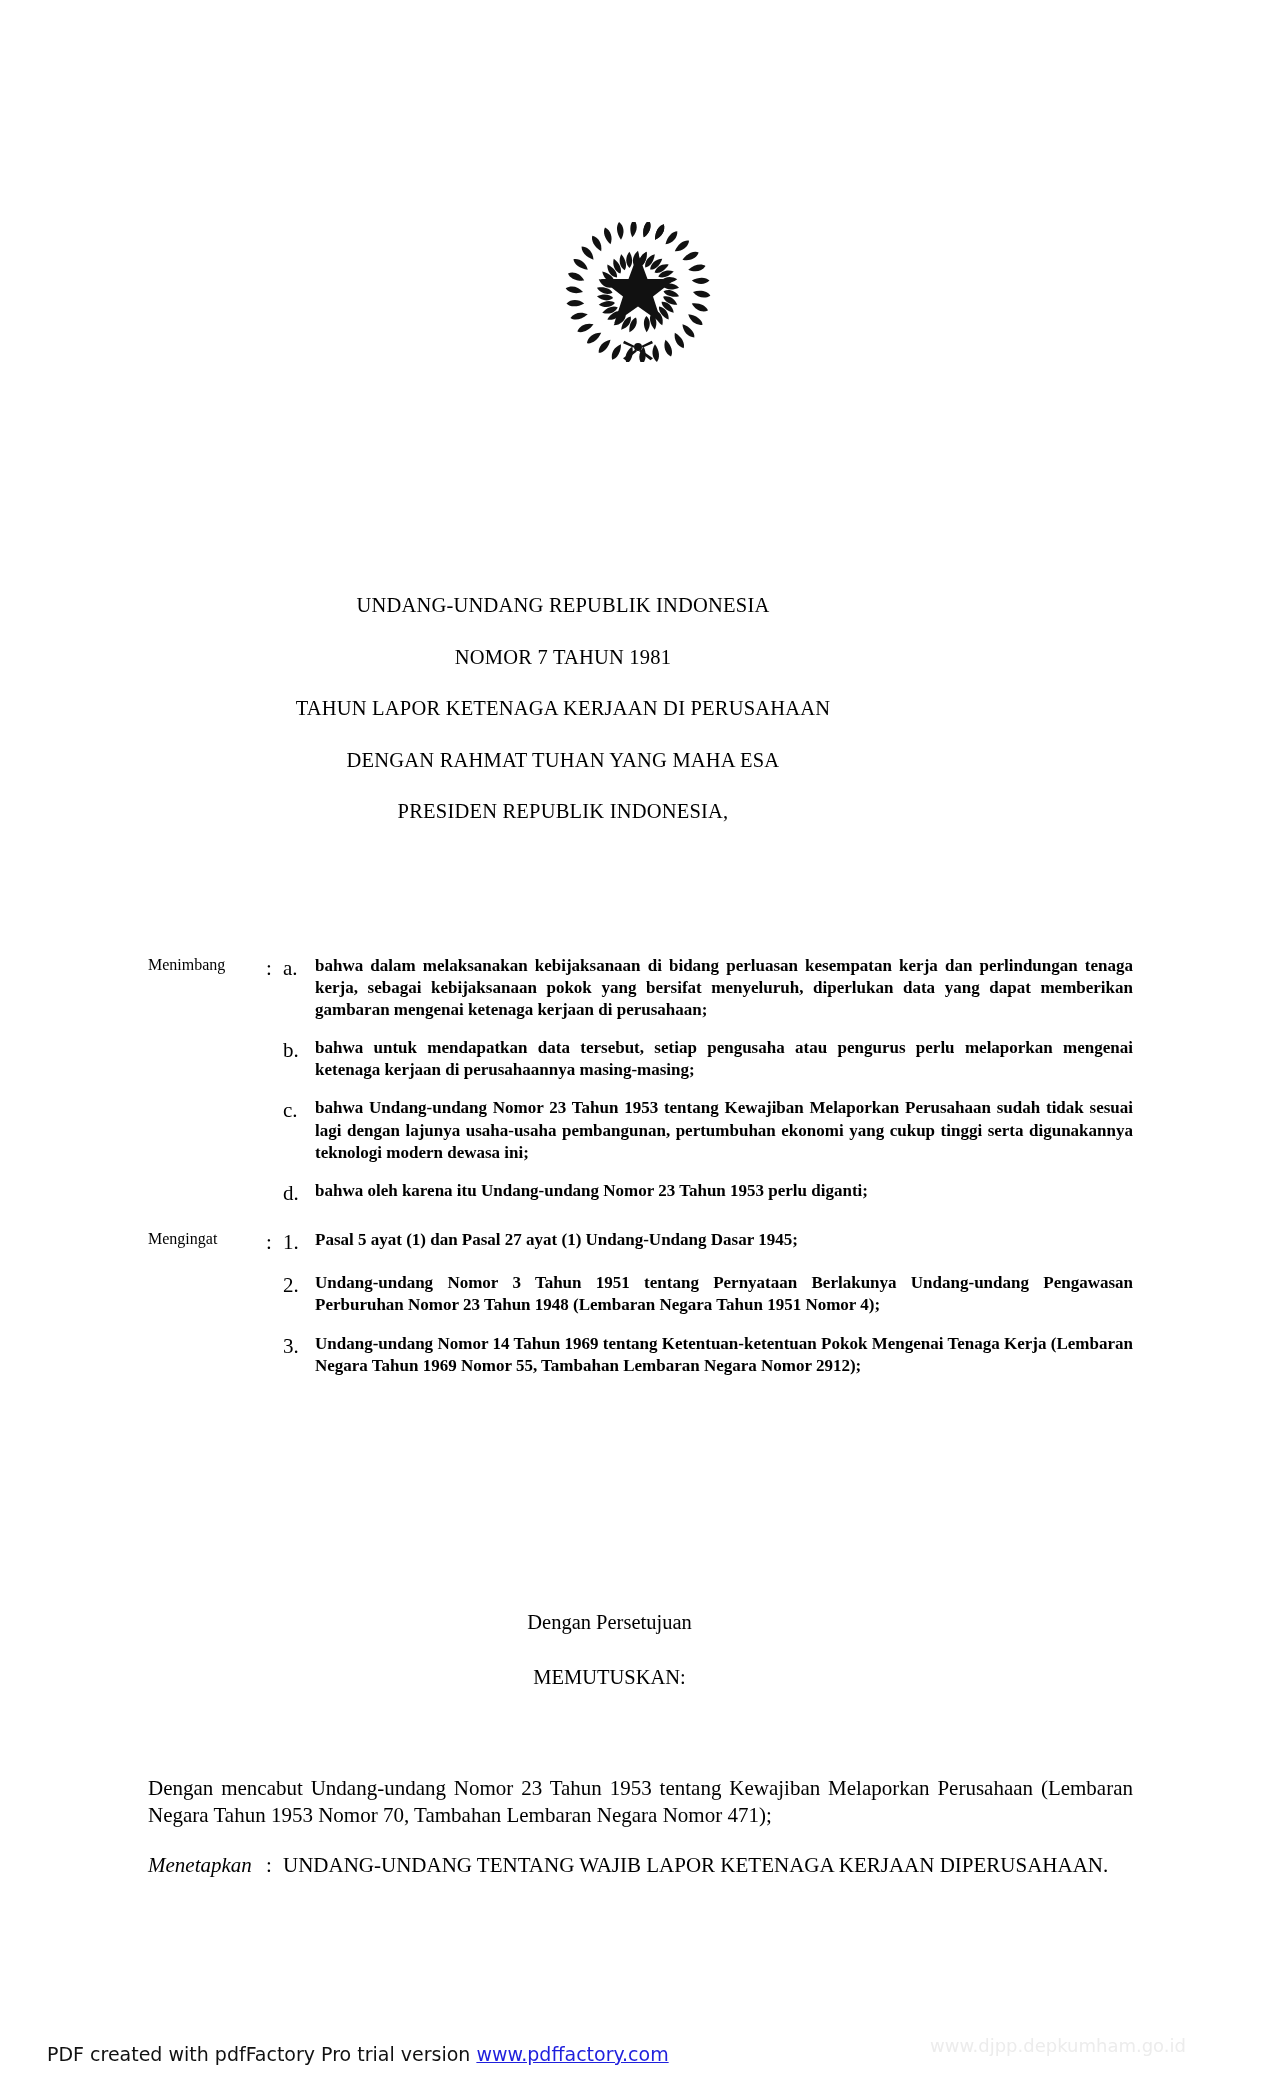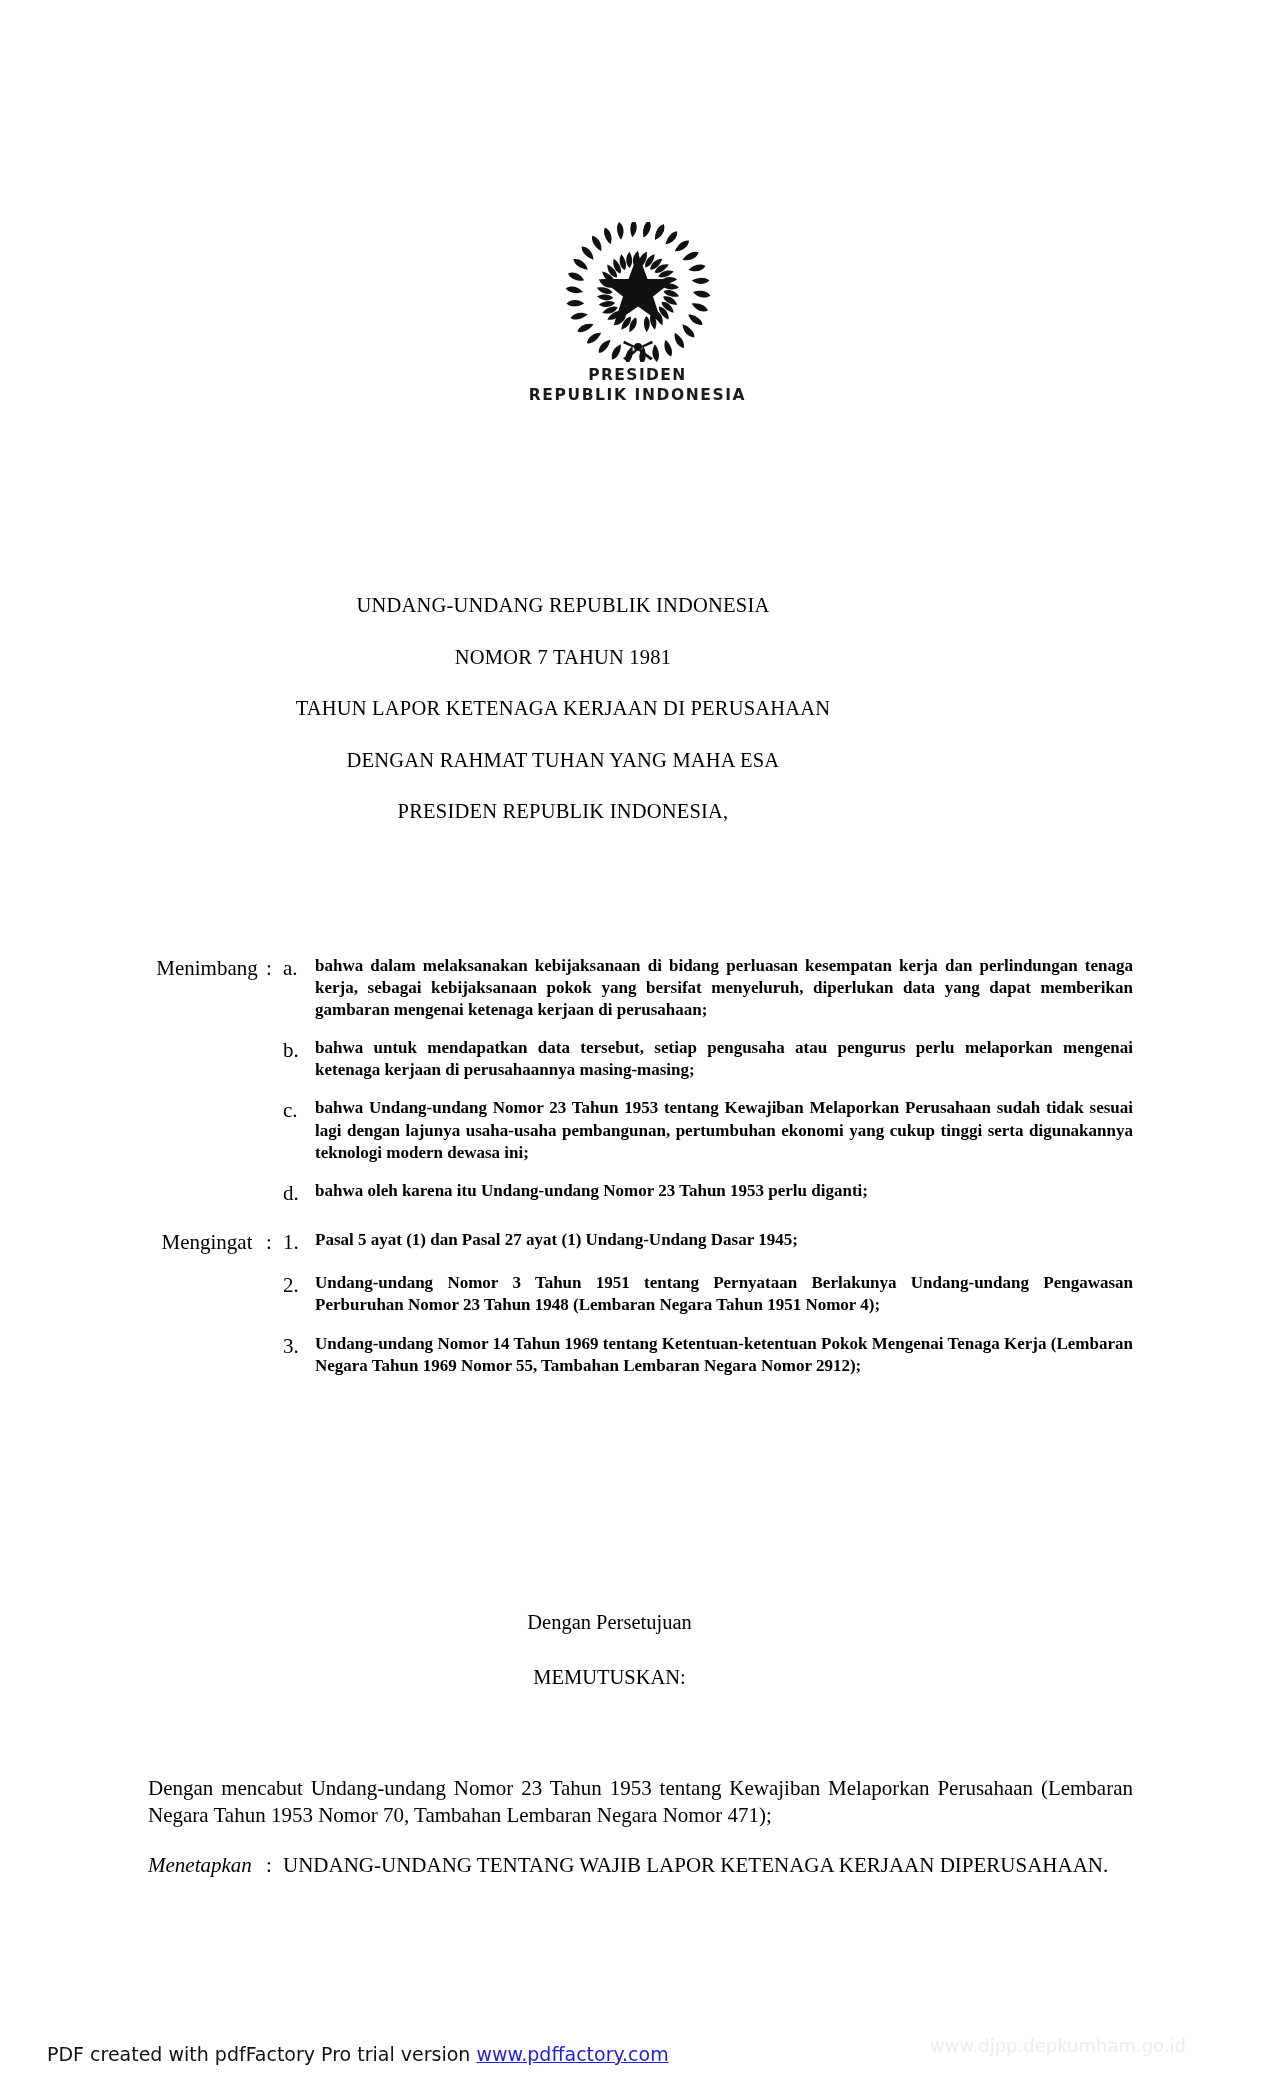--- a/index.html
+++ b/index.html
@@ -67,23 +67,22 @@
     width: 985px;
   }
   .clause {
     display: flex;
     align-items: flex-start;
     margin-bottom: 18px;
   }
   .clause-label {
     width: 118px;
     flex: 0 0 118px;
-    font-size: 21px;
-    line-height: 1.30;
-    text-align: center;
+    font-size: 16px;
+    line-height: 1.30;
   }
   .clause-colon {
     width: 17px;
     flex: 0 0 17px;
     font-size: 21px;
     line-height: 1.30;
   }
   .clause-items {
     flex: 1 1 auto;
   }
@@ -280,24 +279,20 @@
           <circle cx="0" cy="0" r="3.2" fill="#111"></circle>
           <path d="M-2,2 L-12,9 L-10,10.5 L-1,3.5 Z" fill="#111"></path>
           <path d="M2,2 L12,9 L10,10.5 L1,3.5 Z" fill="#111"></path>
           <path d="M-3,-1 L-11,-5 L-12,-3 L-3.5,0.5 Z" fill="#111"></path>
           <path d="M3,-1 L11,-5 L12,-3 L3.5,0.5 Z" fill="#111"></path>
         </g>
 
         <path d="M0,-31 L7.6,-10.5 L30,-10.5 L12,3.5 L19,25 L0,11.5 L-19,25 L-12,3.5 L-30,-10.5 L-7.6,-10.5 Z" fill="#111"></path>
       </g>
     </svg>
-    <div class="emblem-caption">
-      <div>PRESIDEN</div>
-      <div class="l2">REPUBLIK  INDONESIA</div>
-    </div>
   </div>
 
   <div class="titles">
     <div class="tline">UNDANG-UNDANG REPUBLIK INDONESIA</div>
     <div class="tline">NOMOR 7 TAHUN 1981</div>
     <div class="tline">TAHUN LAPOR KETENAGA KERJAAN DI PERUSAHAAN</div>
     <div class="tline">DENGAN RAHMAT TUHAN YANG MAHA ESA</div>
     <div class="tline">PRESIDEN REPUBLIK INDONESIA,</div>
   </div>
 

